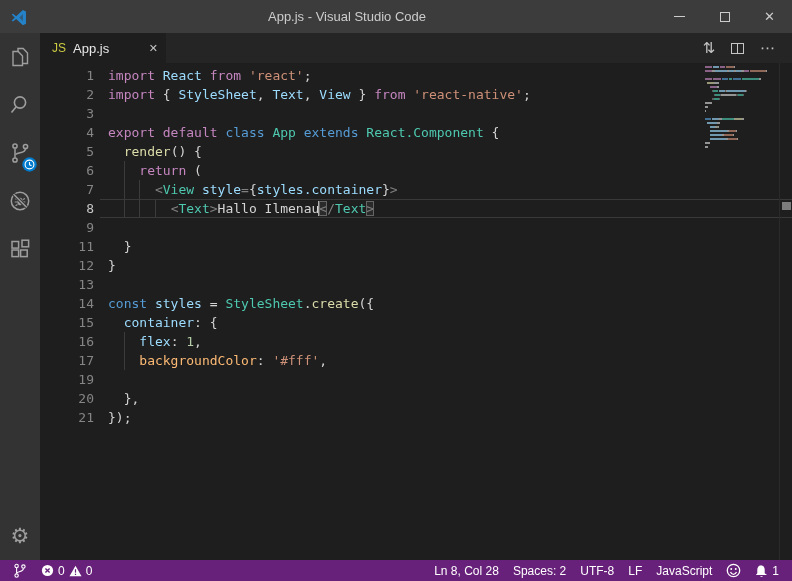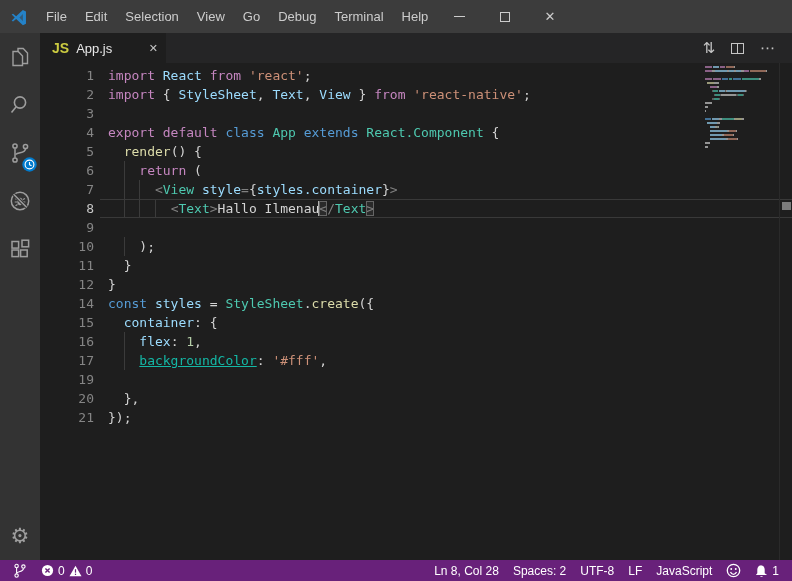--- a/index.html
+++ b/index.html
@@ -25,21 +25,21 @@
   .act-cell { width:40px; height:48px; display:flex; align-items:center; justify-content:center; position:relative; }
   .act-cell svg { display:block; }
   .act-bottom { margin-top:auto; }
   .scm-badge { position:absolute; right:3px; bottom:5px; width:15px; height:15px; }
   .gear-glyph { font-size:21px; color:#9e9e9e; font-family:"DejaVu Sans", sans-serif; }
 
   
   .tab-bar { position:absolute; left:40px; top:33px; right:0; height:30px; background:#252526; display:flex; }
   .tab { width:126px; height:30px; background:#1e1e1e; display:flex; align-items:center;
          padding:0 8px 0 12px; gap:7px; color:#e8e8e8; font-size:13px; }
-  .js-ico { color:#cbcb41; font-weight:bold; font-size:14px; flex:none; }
+  .js-ico { color:#cbcb41; font-weight:normal; font-size:12px; flex:none; }
   .tab-label { flex:1; }
   .tab-close { color:#c5c5c5; font-size:11px; }
   .editor-actions { margin-left:auto; display:flex; align-items:center; color:#c5c5c5; margin-right:8px; }
   .ea { padding:0 8px; display:flex; align-items:center; justify-content:center; }
   .sync-glyph { font-size:15px; font-family:"DejaVu Sans", sans-serif; }
   .split { width:13px; height:11px; border:1px solid #c5c5c5; position:relative; display:block; }
   .split::after { content:''; position:absolute; left:5px; top:0; bottom:0; width:1px; background:#c5c5c5; }
   .more-glyph { font-size:15px; letter-spacing:1px; }
 
   
@@ -70,30 +70,21 @@
   .sb-right { margin-left:auto; display:flex; align-items:flex-end; margin-right:6px; }
 </style>
 </head>
 <body>
 
 <div class="title-bar">
   <svg class="logo" viewBox="0 0 24 24">
     <path d="M17.2 2.6L8.2 10.9 4.1 7.7 2.2 8.6l4.1 4.2-4.1 4.2 1.9.9 4.1-3.2 9 8.3 4.1-2V4.6z" fill="#2482c8"></path>
     <path d="M17.2 7.9l-4.6 4.9 4.6 4.9z" fill="#3c3c3c" opacity="0.55"></path>
   </svg>
-  <div class="menus">
-    <span>File</span>
-    <span>Edit</span>
-    <span>Selection</span>
-    <span>View</span>
-    <span>Go</span>
-    <span>Debug</span>
-    <span>Terminal</span>
-    <span>Help</span>
-  </div>
+  <div class="title-center"><span>App.js - Visual Studio Code</span></div>
   <div class="win-controls">
     <span class="win-btn">
         <i class="dash"></i>
       </span>
     <span class="win-btn">
         <i class="boxx"></i>
       </span>
     <span class="win-btn closew">✕</span>
   </div>
 </div>
@@ -172,27 +163,27 @@
   <div>
       <div class="line"><span class="ln">1</span><span class="code"><span style="color: rgb(197, 134, 192);">import</span><span style="color: rgb(212, 212, 212);"> </span><span style="color: rgb(156, 220, 254);">React</span><span style="color: rgb(212, 212, 212);"> </span><span style="color: rgb(197, 134, 192);">from</span><span style="color: rgb(212, 212, 212);"> </span><span style="color: rgb(206, 145, 120);">'react'</span><span style="color: rgb(212, 212, 212);">;</span></span></div>
       <div class="line"><span class="ln">2</span><span class="code"><span style="color: rgb(197, 134, 192);">import</span><span style="color: rgb(212, 212, 212);"> { </span><span style="color: rgb(156, 220, 254);">StyleSheet</span><span style="color: rgb(212, 212, 212);">, </span><span style="color: rgb(156, 220, 254);">Text</span><span style="color: rgb(212, 212, 212);">, </span><span style="color: rgb(156, 220, 254);">View</span><span style="color: rgb(212, 212, 212);"> } </span><span style="color: rgb(197, 134, 192);">from</span><span style="color: rgb(212, 212, 212);"> </span><span style="color: rgb(206, 145, 120);">'react-native'</span><span style="color: rgb(212, 212, 212);">;</span></span></div>
       <div class="line"><span class="ln">3</span><span class="code"></span></div>
       <div class="line"><span class="ln">4</span><span class="code"><span style="color: rgb(197, 134, 192);">export</span><span style="color: rgb(212, 212, 212);"> </span><span style="color: rgb(197, 134, 192);">default</span><span style="color: rgb(212, 212, 212);"> </span><span style="color: rgb(86, 156, 214);">class</span><span style="color: rgb(212, 212, 212);"> </span><span style="color: rgb(78, 201, 176);">App</span><span style="color: rgb(212, 212, 212);"> </span><span style="color: rgb(86, 156, 214);">extends</span><span style="color: rgb(212, 212, 212);"> </span><span style="color: rgb(78, 201, 176);">React.Component</span><span style="color: rgb(212, 212, 212);"> {</span></span></div>
       <div class="line"><span class="ln">5</span><span class="code"><span style="color: rgb(212, 212, 212);">  </span><span style="color: rgb(220, 220, 170);">render</span><span style="color: rgb(212, 212, 212);">() {</span></span></div>
       <div class="line"><span class="ln">6</span><span class="code"><i class="guide" style="left: 15.66px;"></i><span style="color: rgb(212, 212, 212);">    </span><span style="color: rgb(197, 134, 192);">return</span><span style="color: rgb(212, 212, 212);"> (</span></span></div>
       <div class="line"><span class="ln">7</span><span class="code"><i class="guide" style="left: 15.66px;"></i><i class="guide" style="left: 31.32px;"></i><span style="color: rgb(212, 212, 212);">      </span><span style="color: rgb(128, 128, 128);">&lt;</span><span style="color: rgb(78, 201, 176);">View</span><span style="color: rgb(212, 212, 212);"> </span><span style="color: rgb(156, 220, 254);">style</span><span style="color: rgb(128, 128, 128);">=</span><span style="color: rgb(212, 212, 212);">{</span><span style="color: rgb(156, 220, 254);">styles.container</span><span style="color: rgb(212, 212, 212);">}</span><span style="color: rgb(128, 128, 128);">&gt;</span></span></div>
       <div class="line current"><span class="ln">8</span><span class="code"><i class="guide" style="left: 15.66px;"></i><i class="guide" style="left: 31.32px;"></i><i class="guide" style="left: 46.98px;"></i><span style="color: rgb(212, 212, 212);">        </span><span style="color: rgb(128, 128, 128);">&lt;</span><span style="color: rgb(78, 201, 176);">Text</span><span style="color: rgb(128, 128, 128);">&gt;</span><span style="color: rgb(212, 212, 212);">Hallo Ilmenau</span><span class="cursor"></span><span class="bm" style="color: rgb(128, 128, 128);">&lt;</span><span style="color: rgb(128, 128, 128);">/</span><span style="color: rgb(78, 201, 176);">Text</span><span class="bm" style="color: rgb(128, 128, 128);">&gt;</span></span></div>
       <div class="line"><span class="ln">9</span></div>
-      <div class="line"><span class="ln">10</span><span class="code"><i class="guide" style="left: 15.66px;"></i><span style="color: rgb(212, 212, 212);">    );</span></span></div>
       <div class="line"><span class="ln">11</span><span class="code"><span style="color: rgb(212, 212, 212);">  }</span></span></div>
       <div class="line"><span class="ln">12</span><span class="code"><span style="color: rgb(212, 212, 212);">}</span></span></div>
+      <div class="line"><span class="ln">13</span><span class="code"></span></div>
       <div class="line"><span class="ln">14</span><span class="code"><span style="color: rgb(86, 156, 214);">const</span><span style="color: rgb(212, 212, 212);"> </span><span style="color: rgb(156, 220, 254);">styles</span><span style="color: rgb(212, 212, 212);"> = </span><span style="color: rgb(78, 201, 176);">StyleSheet</span><span style="color: rgb(212, 212, 212);">.</span><span style="color: rgb(220, 220, 170);">create</span><span style="color: rgb(212, 212, 212);">({</span></span></div>
       <div class="line"><span class="ln">15</span><span class="code"><span style="color: rgb(212, 212, 212);">  </span><span style="color: rgb(156, 220, 254);">container</span><span style="color: rgb(212, 212, 212);">: {</span></span></div>
       <div class="line"><span class="ln">16</span><span class="code"><i class="guide" style="left: 15.66px;"></i><span style="color: rgb(212, 212, 212);">    </span><span style="color: rgb(156, 220, 254);">flex</span><span style="color: rgb(212, 212, 212);">: </span><span style="color: rgb(181, 206, 168);">1</span><span style="color: rgb(212, 212, 212);">,</span></span></div>
-      <div class="line"><span class="ln">17</span><span class="code"><i class="guide" style="left: 15.66px;"></i><span style="color: rgb(212, 212, 212);">    </span><span style="color: #14b8a6; text-decoration: underline;">backgroundColor</span><span style="color: rgb(212, 212, 212);">: </span><span style="color: rgb(206, 145, 120);">'#fff'</span><span style="color: rgb(212, 212, 212);">,</span></span></div>
+      <div class="line"><span class="ln">17</span><span class="code"><i class="guide" style="left: 15.66px;"></i><span style="color: rgb(212, 212, 212);">    </span><span style="color: #fdba74;">backgroundColor</span><span style="color: rgb(212, 212, 212);">: </span><span style="color: rgb(206, 145, 120);">'#fff'</span><span style="color: rgb(212, 212, 212);">,</span></span></div>
       <div class="line"><span class="ln">19</span></div>
       <div class="line"><span class="ln">20</span><span class="code"><span style="color: rgb(212, 212, 212);">  },</span></span></div>
       <div class="line"><span class="ln">21</span><span class="code"><span style="color: rgb(212, 212, 212);">});</span></span></div>
     </div>
   <div class="minimap">
       <div class="mm-row">
         <i style="width: 7px; background: rgb(197, 134, 192);"></i>
         <i style="width: 1px;"></i>
         <i style="width: 6px; background: rgb(156, 220, 254);"></i>
         <i style="width: 1px;"></i>

